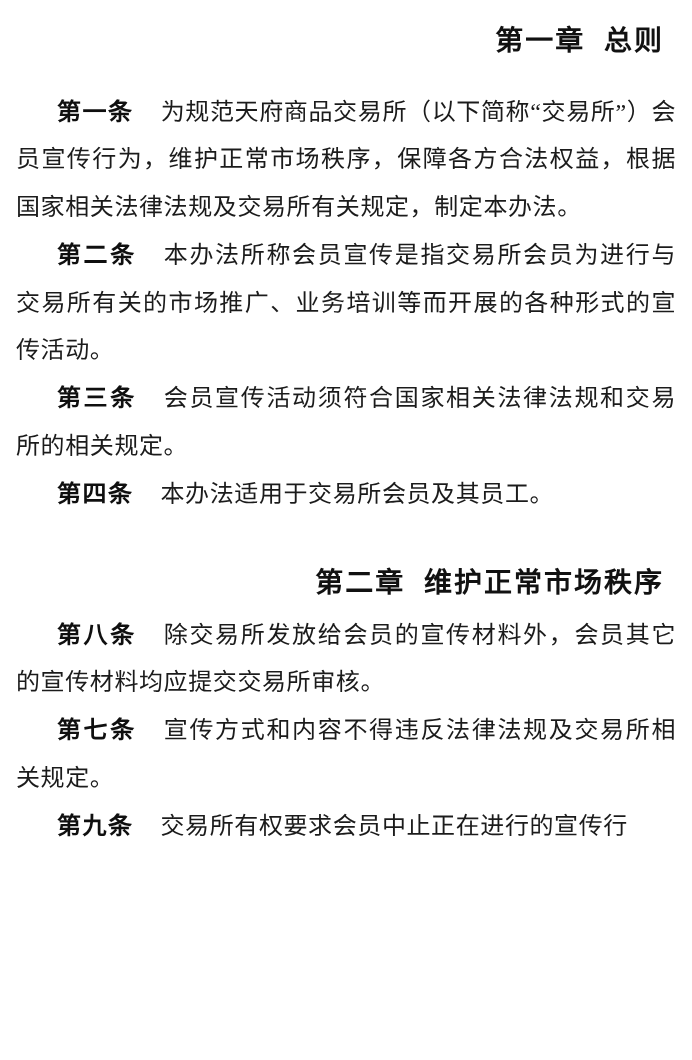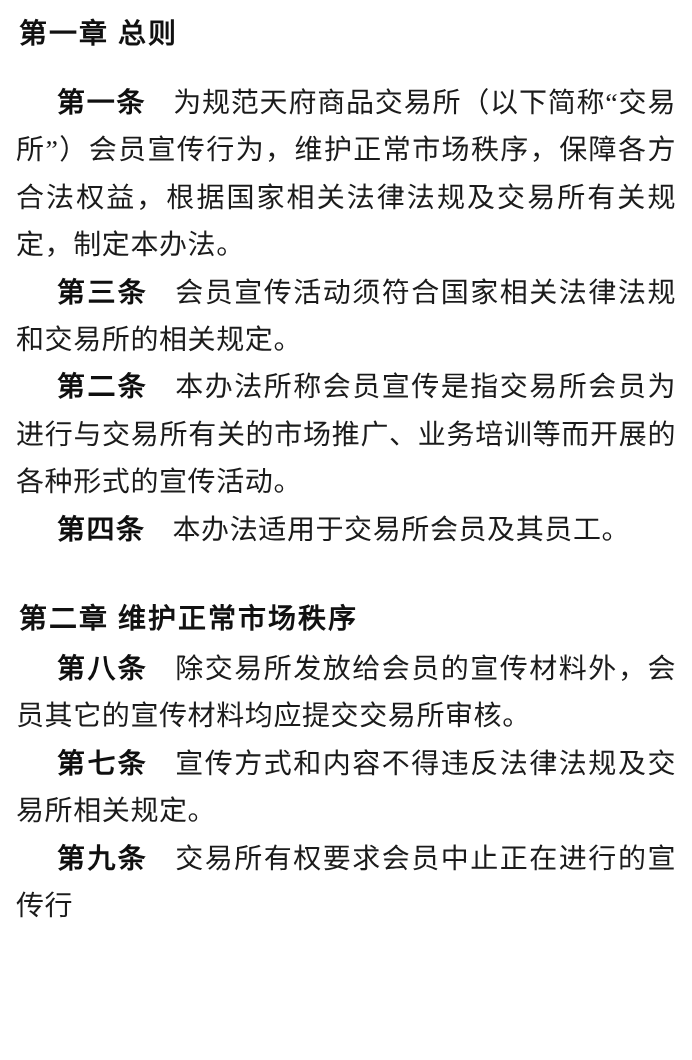--- a/index.html
+++ b/index.html
@@ -14,40 +14,40 @@
     margin: 0 auto;
     background: #ffffff;
     color: #1b1b1b;
     overflow: hidden;
     font-family: "Liberation Serif", "DejaVu Serif", serif;
   }
   .page-inner {
     padding: 10px 16px 0 16px;
   }
   .chapter-title {
-    margin: 3px;
-    text-align: left;
-    font-family: Liberation Serif, serif;
+    margin: 12px;
+    text-align: right;
+    font-family: Liberation Mono, monospace;
     font-weight: bold;
     font-size: 28px;
     color: #111111;
     letter-spacing: 2px;
   }
   .chapter-1 .chapter-title {
     line-height: 42px;
     margin-bottom: 24px;
   }
   .chapter-2 .chapter-title {
     margin-top: 42px;
     line-height: 48px;
     margin-bottom: 2px;
   }
   .article {
     margin: 0;
-    font-size: 28px;
+    font-size: 24px;
     line-height: 47.4px;
     letter-spacing: 0.6px;
     text-align: justify;
     text-justify: inter-ideograph;
     text-indent: 41px;
     color: #1b1b1b;
   }
   .article-label {
     font-family: "Liberation Sans", "DejaVu Sans", sans-serif;
     font-weight: bold;
@@ -60,23 +60,23 @@
 <body>
 
 <div class="page">
   <div class="page-inner">
 
     <section class="chapter chapter-1">
       <h1 class="chapter-title">第一章 总则</h1>
 
       <p class="article"><span class="article-label">第一条</span><span class="article-text">为规范天府商品交易所（以下简称“交易所”）会员宣传行为，维护正常市场秩序，保障各方合法权益，根据国家相关法律法规及交易所有关规定，制定本办法。</span></p>
 
+      <p class="article"><span class="article-label">第二条</span><span class="article-text">本办法所称会员宣传是指交易所会员为进行与交易所有关的市场推广、业务培训等而开展的各种形式的宣传活动。</span></p>
+
       <p class="article"><span class="article-label">第三条</span><span class="article-text">会员宣传活动须符合国家相关法律法规和交易所的相关规定。</span></p>
-
-      <p class="article"><span class="article-label">第二条</span><span class="article-text">本办法所称会员宣传是指交易所会员为进行与交易所有关的市场推广、业务培训等而开展的各种形式的宣传活动。</span></p>
 
       <p class="article"><span class="article-label">第四条</span><span class="article-text">本办法适用于交易所会员及其员工。</span></p>
     </section>
 
     <section class="chapter chapter-2">
       <h1 class="chapter-title">第二章 维护正常市场秩序</h1>
 
 
 
       <p class="article"><span class="article-label">第八条</span><span class="article-text">除交易所发放给会员的宣传材料外，会员其它的宣传材料均应提交交易所审核。</span></p>

